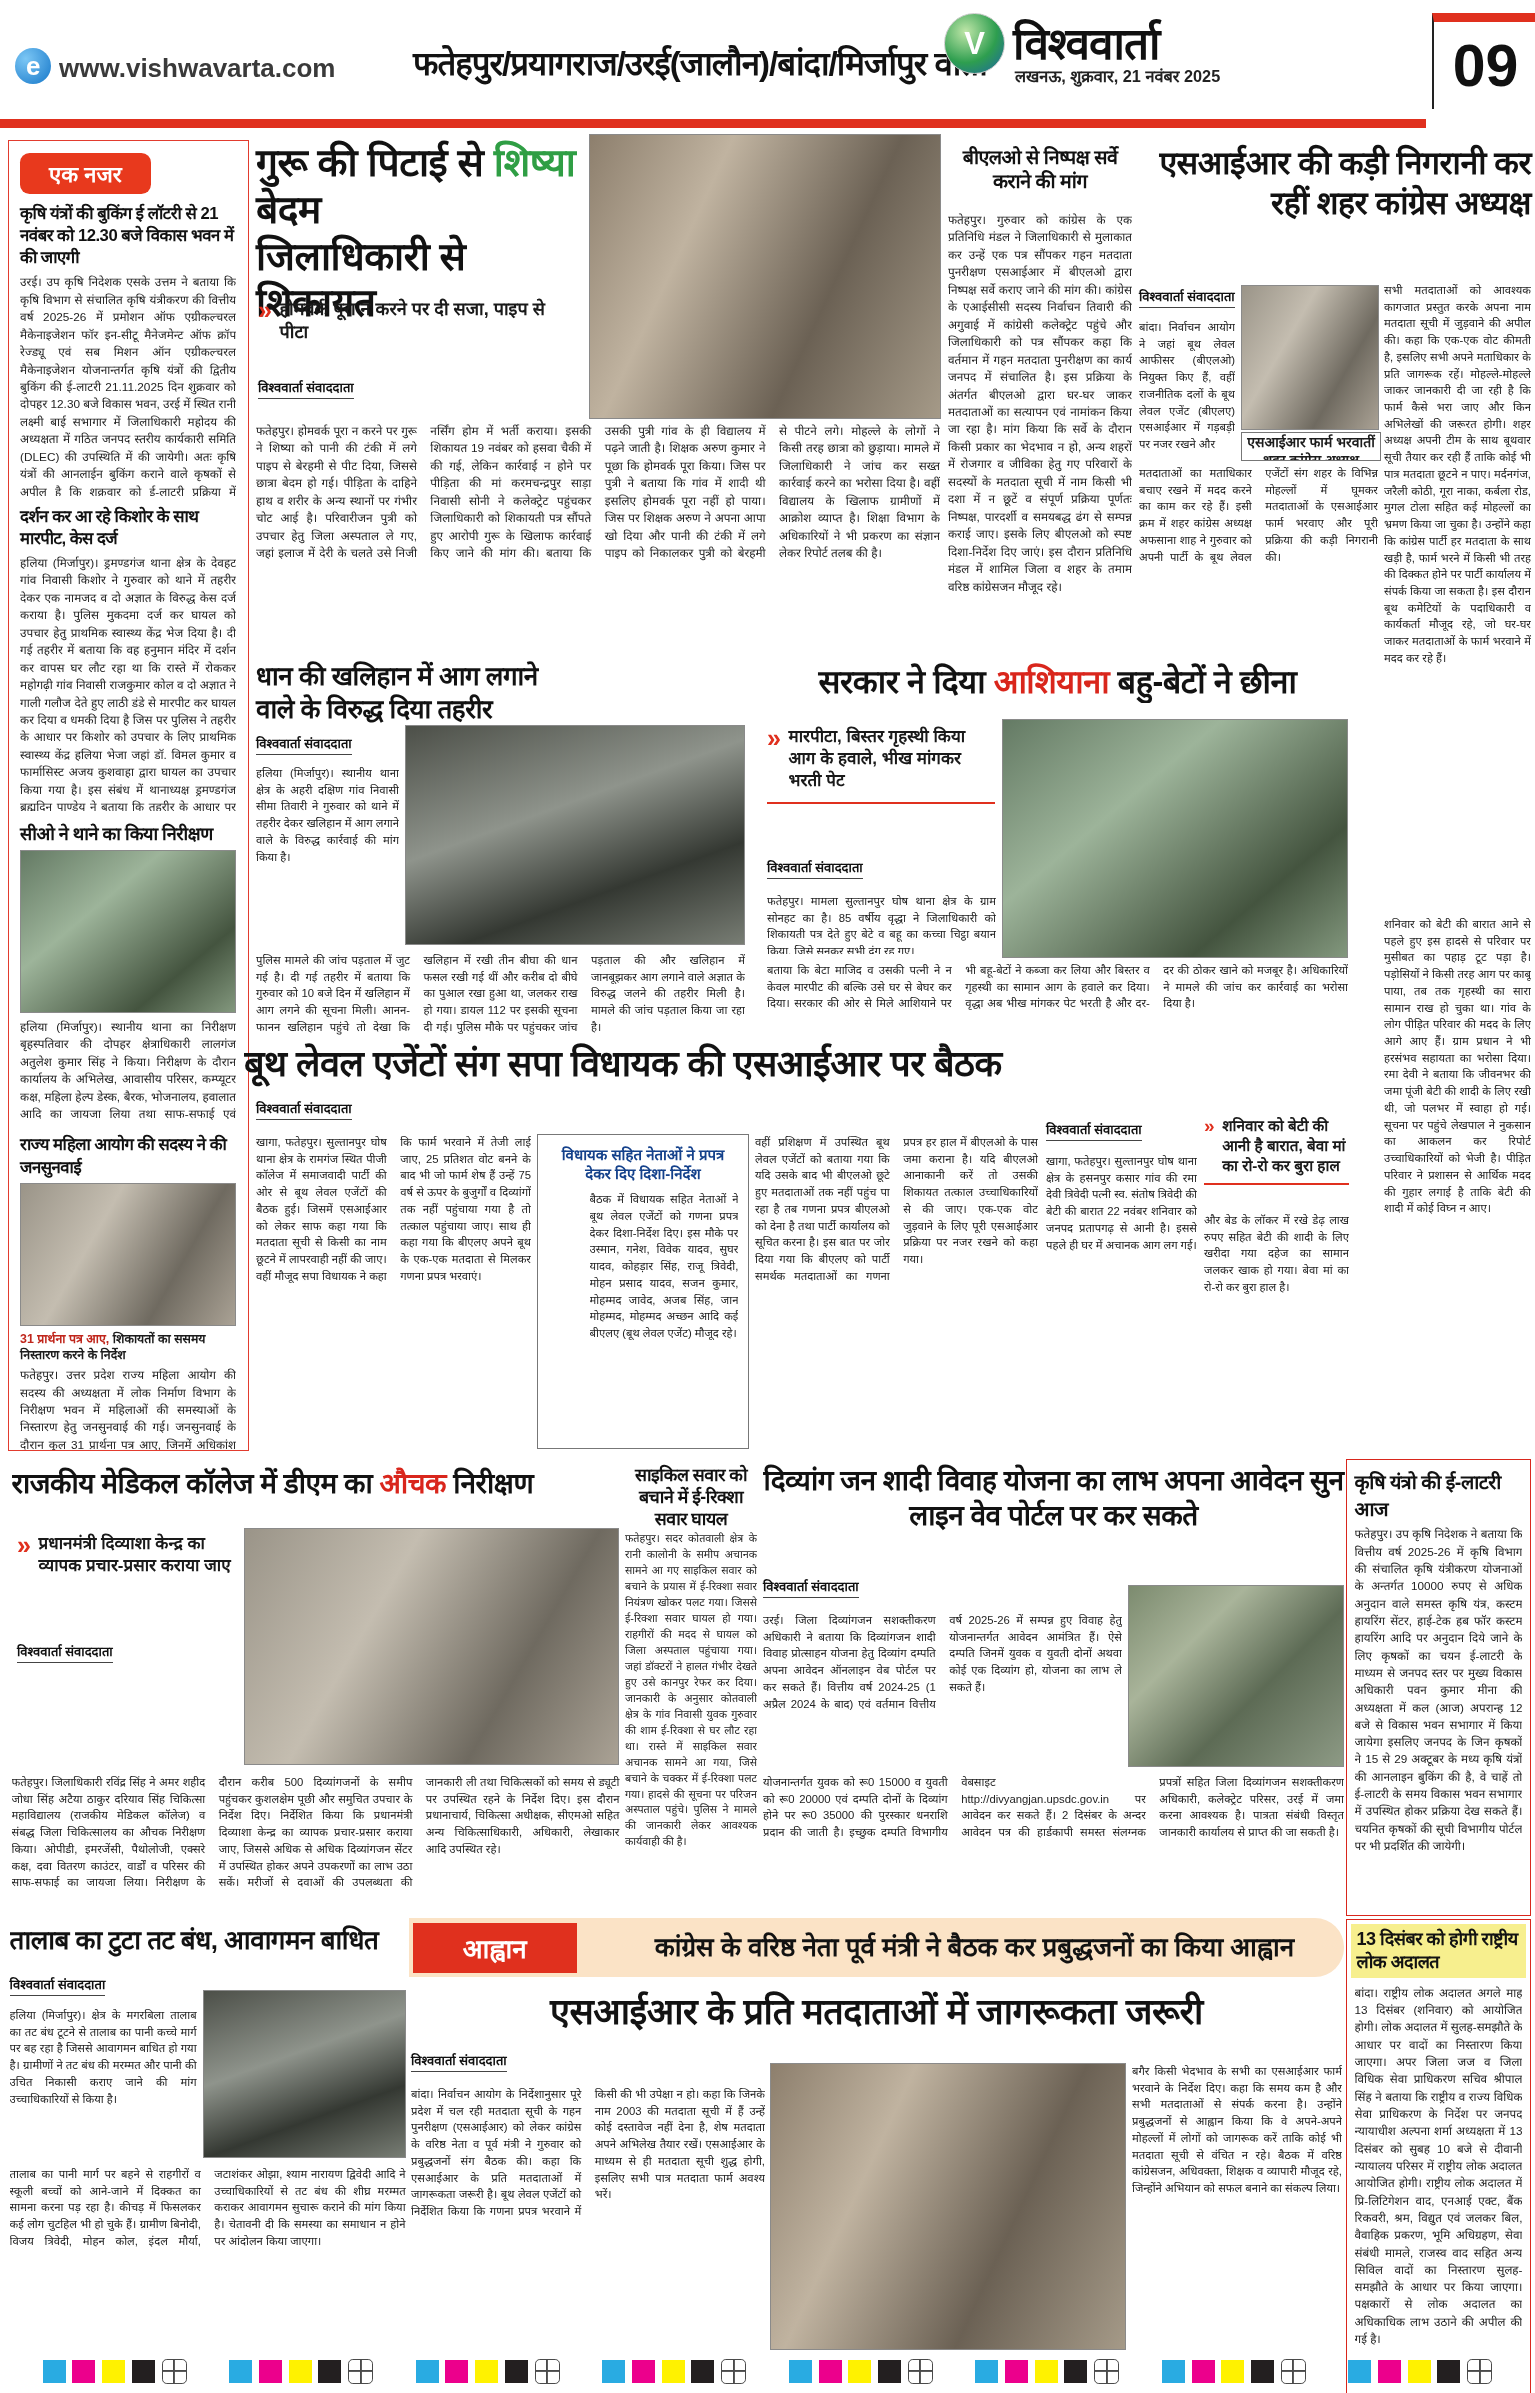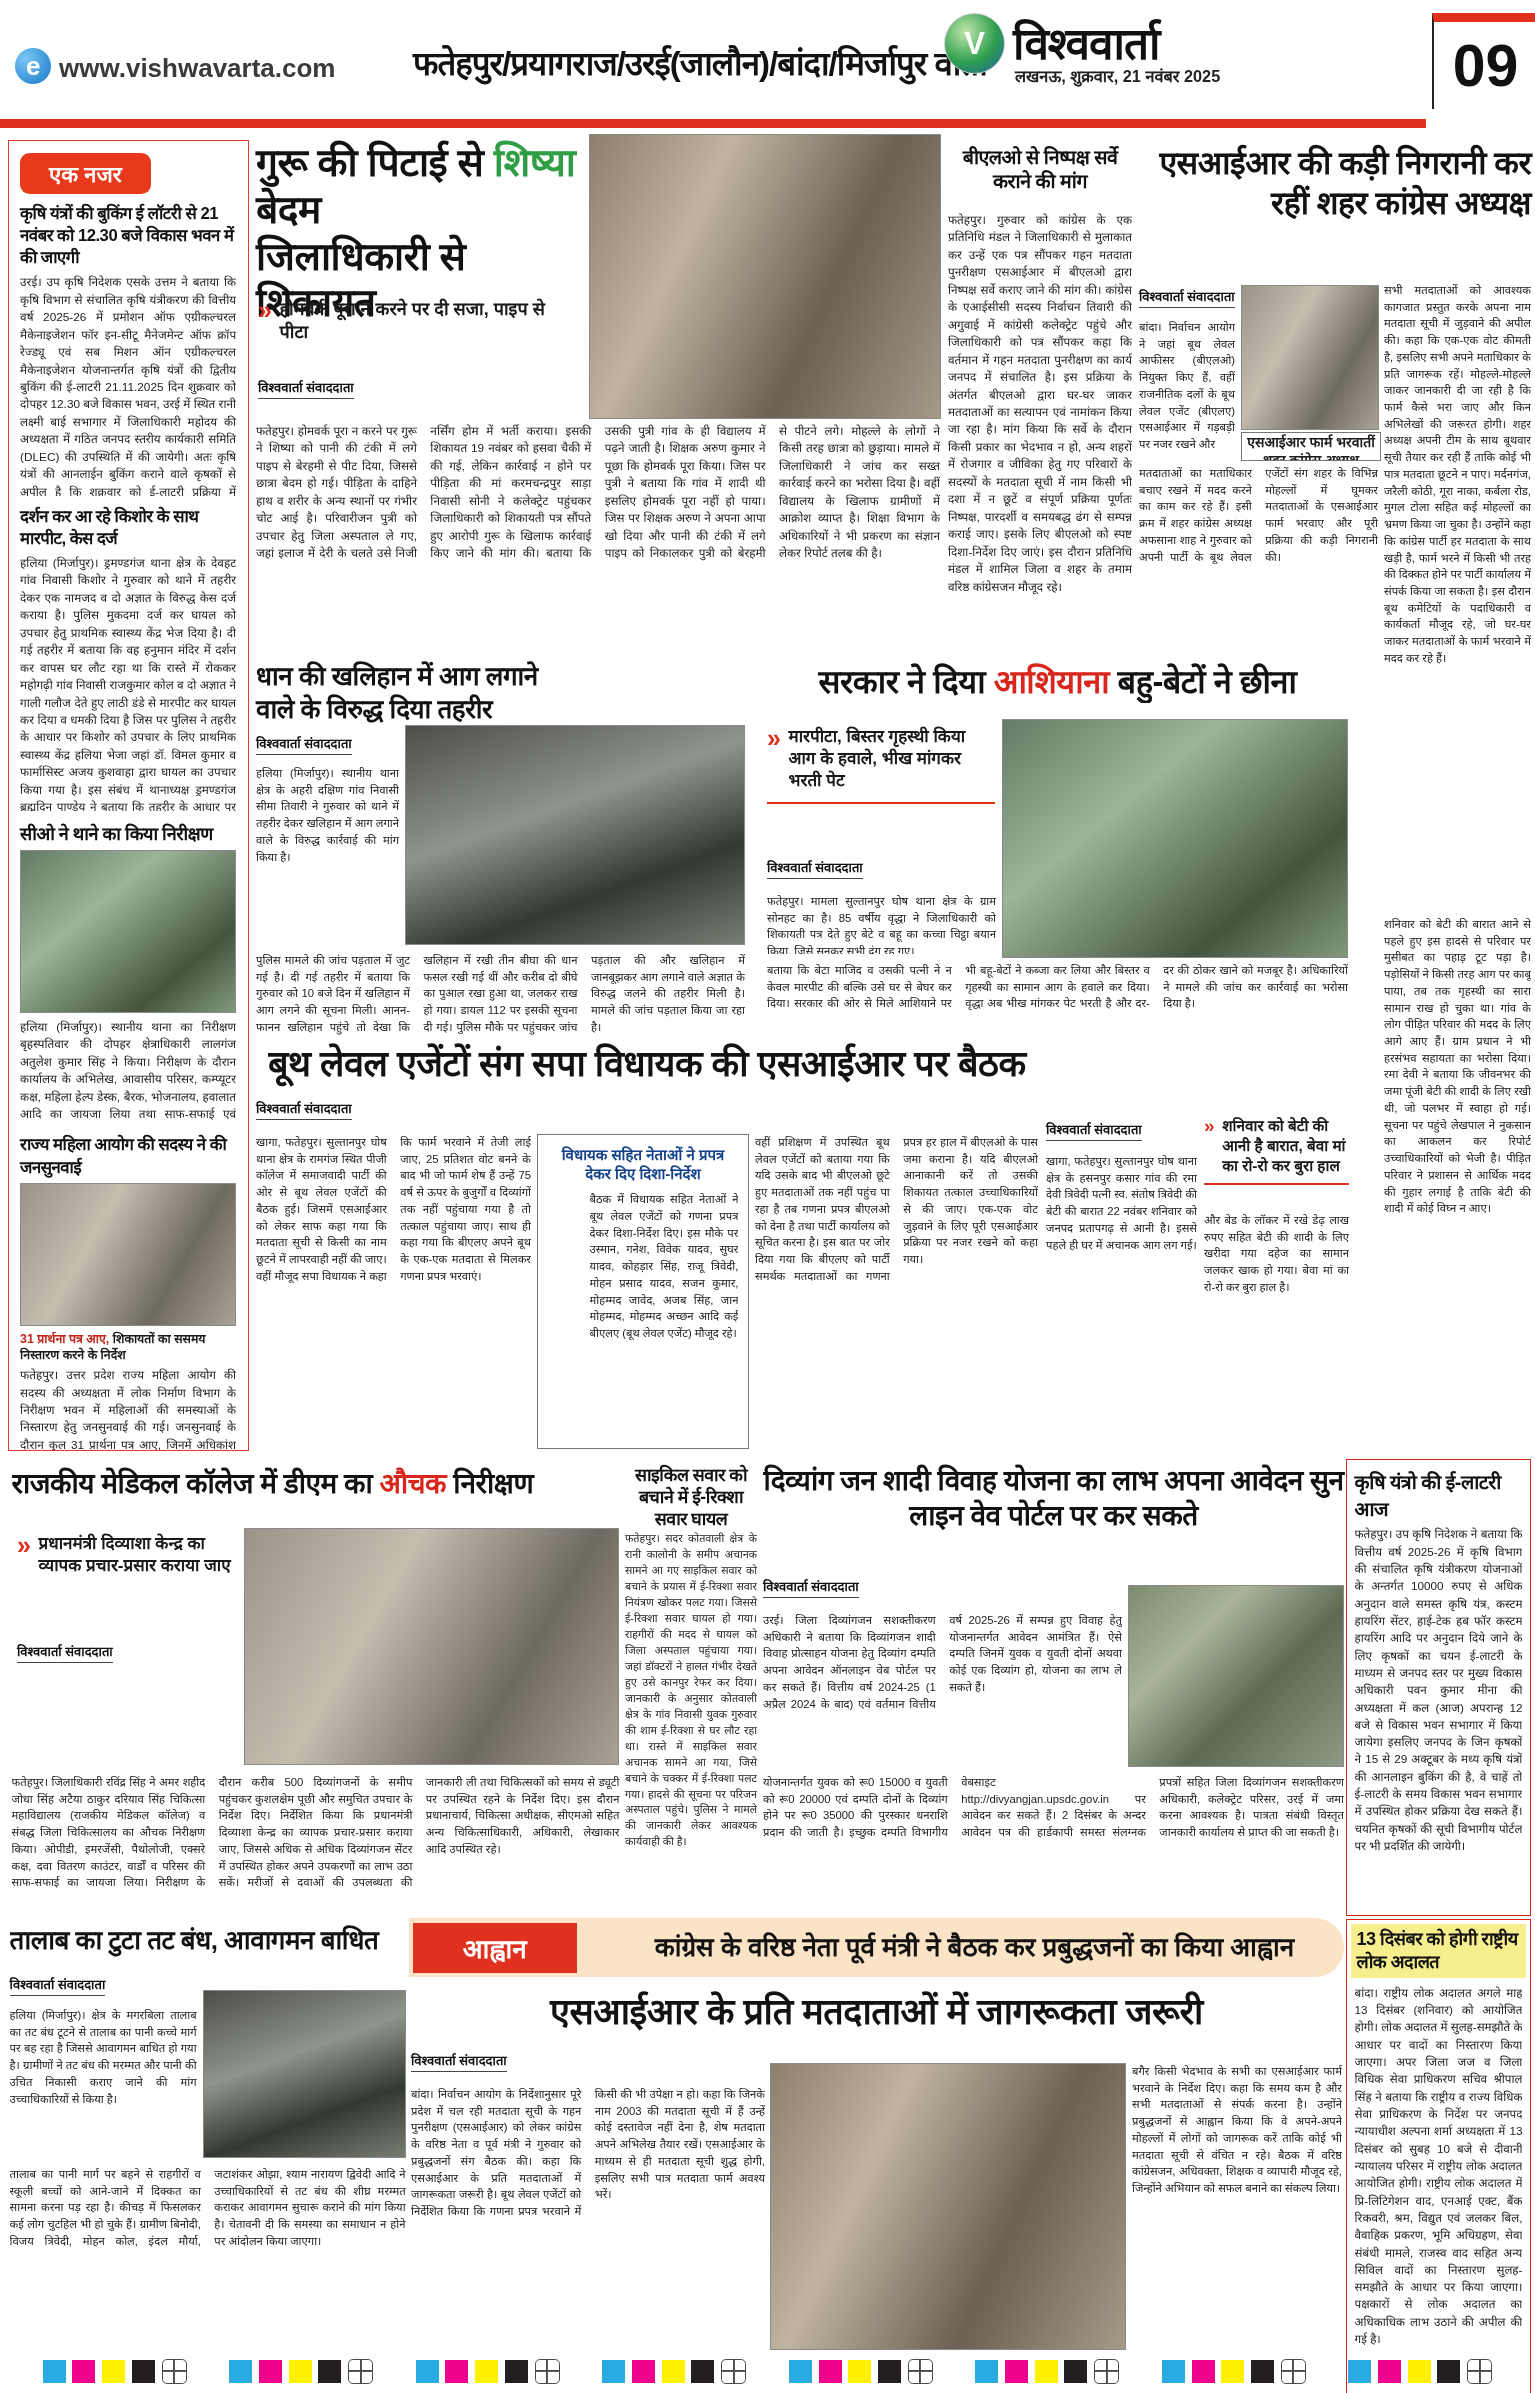--- a/index.html
+++ b/index.html
@@ -117,21 +117,21 @@
   </div>
   <div class="abs bullet-row" style="left:767px;top:726px;width:228px;border-bottom:2.9px solid #e0301e;padding-bottom:9.6px;">
     <span class="bullet-glyph">»</span>
     <span class="bullet-text" style="font-size:17px;">मारपीटा, बिस्तर गृहस्थी किया आग के हवाले, भीख मांगकर भरती पेट</span>
   </div>
   <div class="abs photo ph-e" style="left:1002px;top:719px;width:346px;height:239px;"></div>
   <div class="abs byline" style="left:767px;top:858px;">विश्ववार्ता संवाददाता</div>
   <div class="abs body-text" style="left:767px;top:893px;width:229px;height:61px;font-size:11.3px;">फतेहपुर। मामला सुल्तानपुर घोष थाना क्षेत्र के ग्राम सोनहट का है। 85 वर्षीय वृद्धा ने जिलाधिकारी को शिकायती पत्र देते हुए बेटे व बहू का कच्चा चिट्ठा बयान किया, जिसे सुनकर सभी दंग रह गए।</div>
   <div class="abs body-text cols3" style="left:767px;top:962px;width:581px;height:132px;font-size:11.3px;">बताया कि बेटा माजिद व उसकी पत्नी ने न केवल मारपीट की बल्कि उसे घर से बेघर कर दिया। सरकार की ओर से मिले आशियाने पर भी बहू-बेटों ने कब्जा कर लिया और बिस्तर व गृहस्थी का सामान आग के हवाले कर दिया। वृद्धा अब भीख मांगकर पेट भरती है और दर-दर की ठोकर खाने को मजबूर है। अधिकारियों ने मामले की जांच कर कार्रवाई का भरोसा दिया है।</div>
 
-  <div class="abs hl" style="left:268px;top:1038px;width:784px;font-size:36px;white-space:nowrap;overflow:hidden;">बूथ लेवल एजेंटों संग सपा विधायक की एसआईआर पर बैठक</div>
+  <div class="abs hl" style="left:244px;top:1038px;width:784px;font-size:36px;white-space:nowrap;overflow:hidden;">बूथ लेवल एजेंटों संग सपा विधायक की एसआईआर पर बैठक</div>
   <div class="abs byline" style="left:256px;top:1099px;">विश्ववार्ता संवाददाता</div>
   <div class="abs body-text cols2" style="left:256px;top:1134px;width:275px;height:315px;font-size:11.3px;">खागा, फतेहपुर। सुल्तानपुर घोष थाना क्षेत्र के रामगंज स्थित पीजी कॉलेज में समाजवादी पार्टी की ओर से बूथ लेवल एजेंटों की बैठक हुई। जिसमें एसआईआर को लेकर साफ कहा गया कि मतदाता सूची से किसी का नाम छूटने में लापरवाही नहीं की जाए। वहीं मौजूद सपा विधायक ने कहा कि फार्म भरवाने में तेजी लाई जाए, 25 प्रतिशत वोट बनने के बाद भी जो फार्म शेष हैं उन्हें 75 वर्ष से ऊपर के बुजुर्गों व दिव्यांगों तक नहीं पहुंचाया गया है तो तत्काल पहुंचाया जाए। साथ ही कहा गया कि बीएलए अपने बूथ के एक-एक मतदाता से मिलकर गणना प्रपत्र भरवाएं।</div>
   <div class="abs" style="left:537px;top:1134px;width:212px;height:315px;border:1.9px solid #777;
        box-sizing:border-box;padding:9.6px;overflow:hidden;">
     <div style="font-size:15px;font-weight:800;color:#14418b;text-align:center;line-height:1.3;margin-bottom:7.6px;">विधायक सहित नेताओं ने प्रपत्र देकर दिए दिशा-निर्देश</div>
     <div class="body-text" style="font-size:11.3px;height:222px;margin-left:42px;">बैठक में विधायक सहित नेताओं ने बूथ लेवल एजेंटों को गणना प्रपत्र देकर दिशा-निर्देश दिए। इस मौके पर उस्मान, गनेश, विवेक यादव, सुघर यादव, कोहड़ार सिंह, राजू त्रिवेदी, मोहन प्रसाद यादव, सजन कुमार, मोहम्मद जावेद, अजब सिंह, जान मोहम्मद, मोहम्मद अच्छन आदि कई बीएलए (बूथ लेवल एजेंट) मौजूद रहे।</div>
   </div>
   <div class="abs body-text cols2" style="left:755px;top:1134px;width:283px;height:315px;font-size:11.3px;">वहीं प्रशिक्षण में उपस्थित बूथ लेवल एजेंटों को बताया गया कि यदि उसके बाद भी बीएलओ छूटे हुए मतदाताओं तक नहीं पहुंच पा रहा है तब गणना प्रपत्र बीएलओ को देना है तथा पार्टी कार्यालय को सूचित करना है। इस बात पर जोर दिया गया कि बीएलए को पार्टी समर्थक मतदाताओं का गणना प्रपत्र हर हाल में बीएलओ के पास जमा कराना है। यदि बीएलओ आनाकानी करें तो उसकी शिकायत तत्काल उच्चाधिकारियों से की जाए। एक-एक वोट जुड़वाने के लिए पूरी एसआईआर प्रक्रिया पर नजर रखने को कहा गया।</div>
 
   <div class="abs byline" style="left:1046px;top:1120px;">विश्ववार्ता संवाददाता</div>

